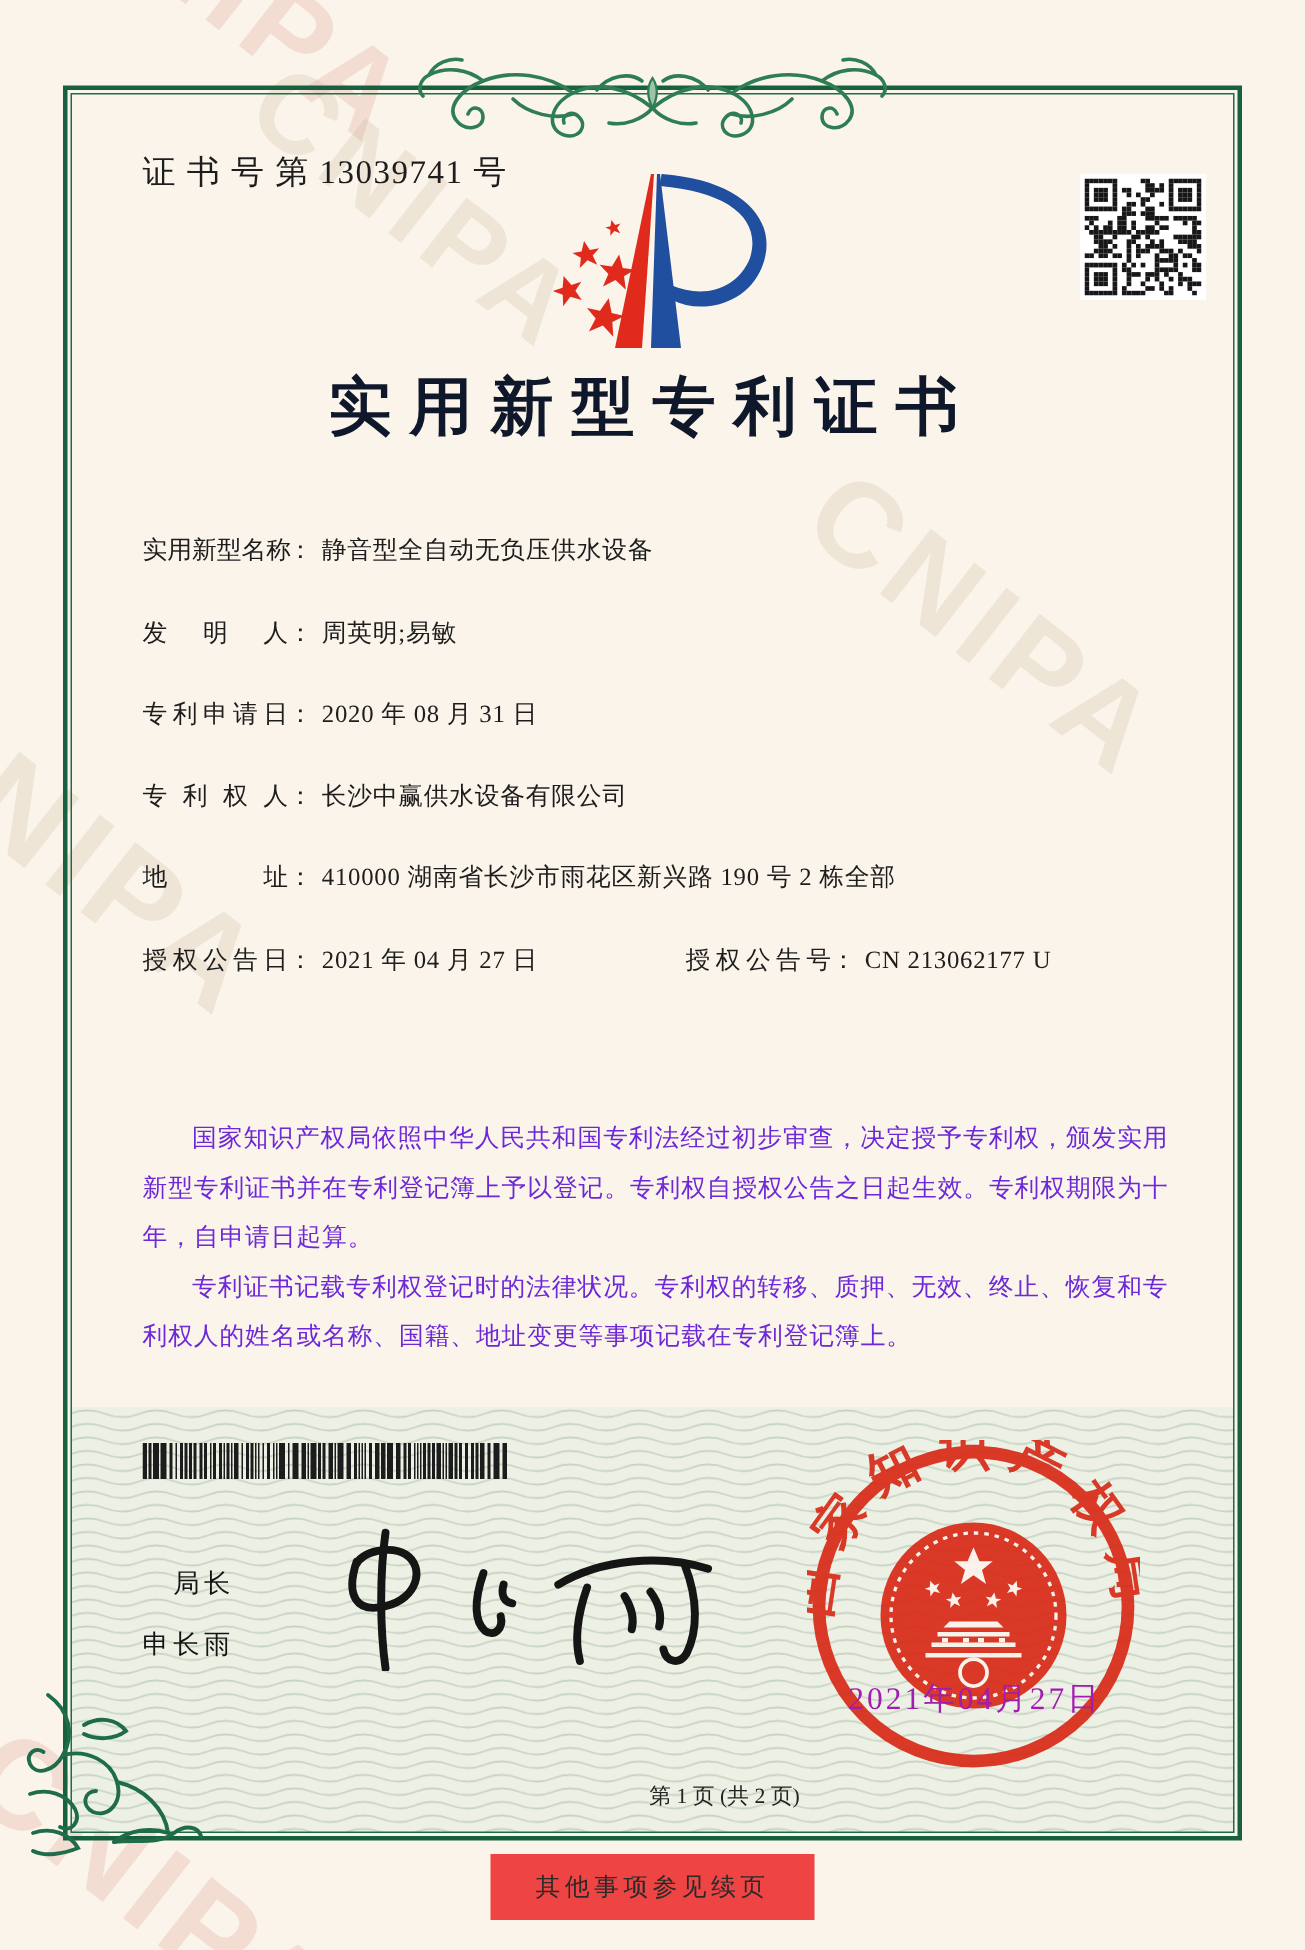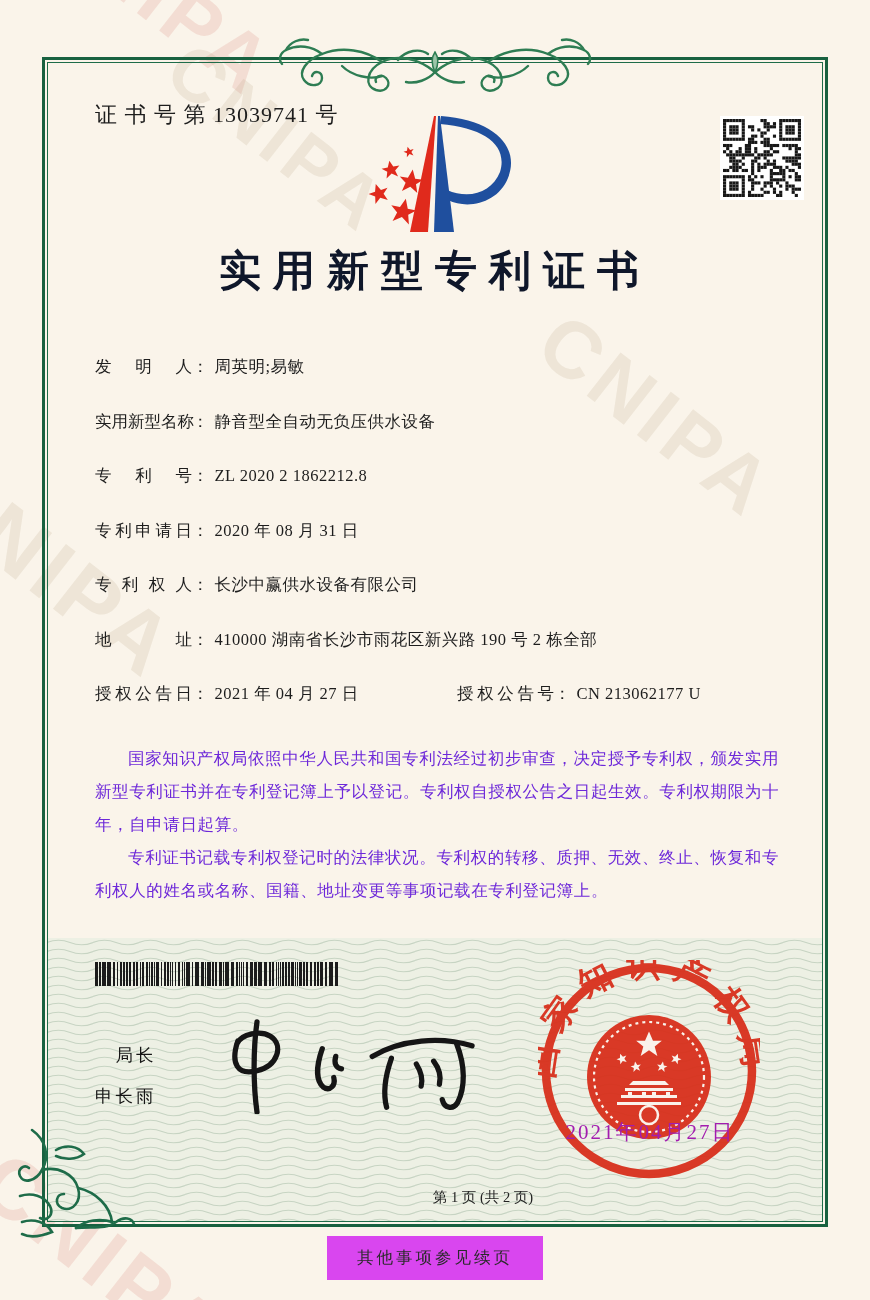--- a/index.html
+++ b/index.html
@@ -62,21 +62,21 @@
   .signer div{margin-bottom:17px;}
   .signature{position:absolute;left:228px;top:1018px;}
 
   
   .seal{position:absolute;left:538px;top:960px;width:222px;height:222px;opacity:0.95;}
   .sealdate{position:absolute;left:530px;top:1118px;width:240px;text-align:center;
             font-size:21px;letter-spacing:2px;color:#a21caf;}
 
   .pageinfo{position:absolute;left:0;top:1188px;width:100%;text-align:center;font-size:14.5px;color:#222;margin-left:48px;}
   .footnote{position:absolute;left:50%;transform:translateX(-50%);top:1236px;
-            background:#d946ef;padding:11px 30px;font-size:16.5px;letter-spacing:3px;color:#2a2a2a;}
+            background:#ef4444;padding:11px 30px;font-size:16.5px;letter-spacing:3px;color:#2a2a2a;}
 </style>
 </head>
 <body>
 
 <div class="page">
 
   <div class="wm wm4 pink">CNIPA</div>
   <div class="wm wm5 pink">CNIPA</div>
   <div class="wm wm1">CNIPA</div>
   <div class="wm wm2">CNIPA</div>
@@ -459,27 +459,24 @@
       <use href="#lstar" transform="translate(63,72) scale(1.25) rotate(8)"></use>
       <use href="#lstar" transform="translate(31,84) scale(1.05) rotate(-18)"></use>
       <use href="#lstar" transform="translate(55,102) scale(1.35) rotate(12)"></use>
     </g>
   </svg>
 
   <div class="title">实用新型专利证书</div>
 
   <div class="fields">
     <div class="frow">
-      <span class="flabel">发明人</span><span class="fcolon">：</span><span class="fvalue">周英明;易敏</span>
-    </div>
-    <div class="frow">
       <span class="flabel">实用新型名称</span><span class="fcolon">：</span><span class="fvalue">静音型全自动无负压供水设备</span>
     </div>
     <div class="frow">
-      <span class="flabel">专利号</span><span class="fcolon">：</span><span class="fvalue">ZL 2020 2 1862212.8</span>
+      <span class="flabel">发明人</span><span class="fcolon">：</span><span class="fvalue">周英明;易敏</span>
     </div>
     <div class="frow">
       <span class="flabel">专利申请日</span><span class="fcolon">：</span><span class="fvalue">2020 年 08 月 31 日</span>
     </div>
     <div class="frow">
       <span class="flabel">专利权人</span><span class="fcolon">：</span><span class="fvalue">长沙中赢供水设备有限公司</span>
     </div>
     <div class="frow">
       <span class="flabel">地址</span><span class="fcolon">：</span><span class="fvalue">410000 湖南省长沙市雨花区新兴路 190 号 2 栋全部</span>
     </div>

